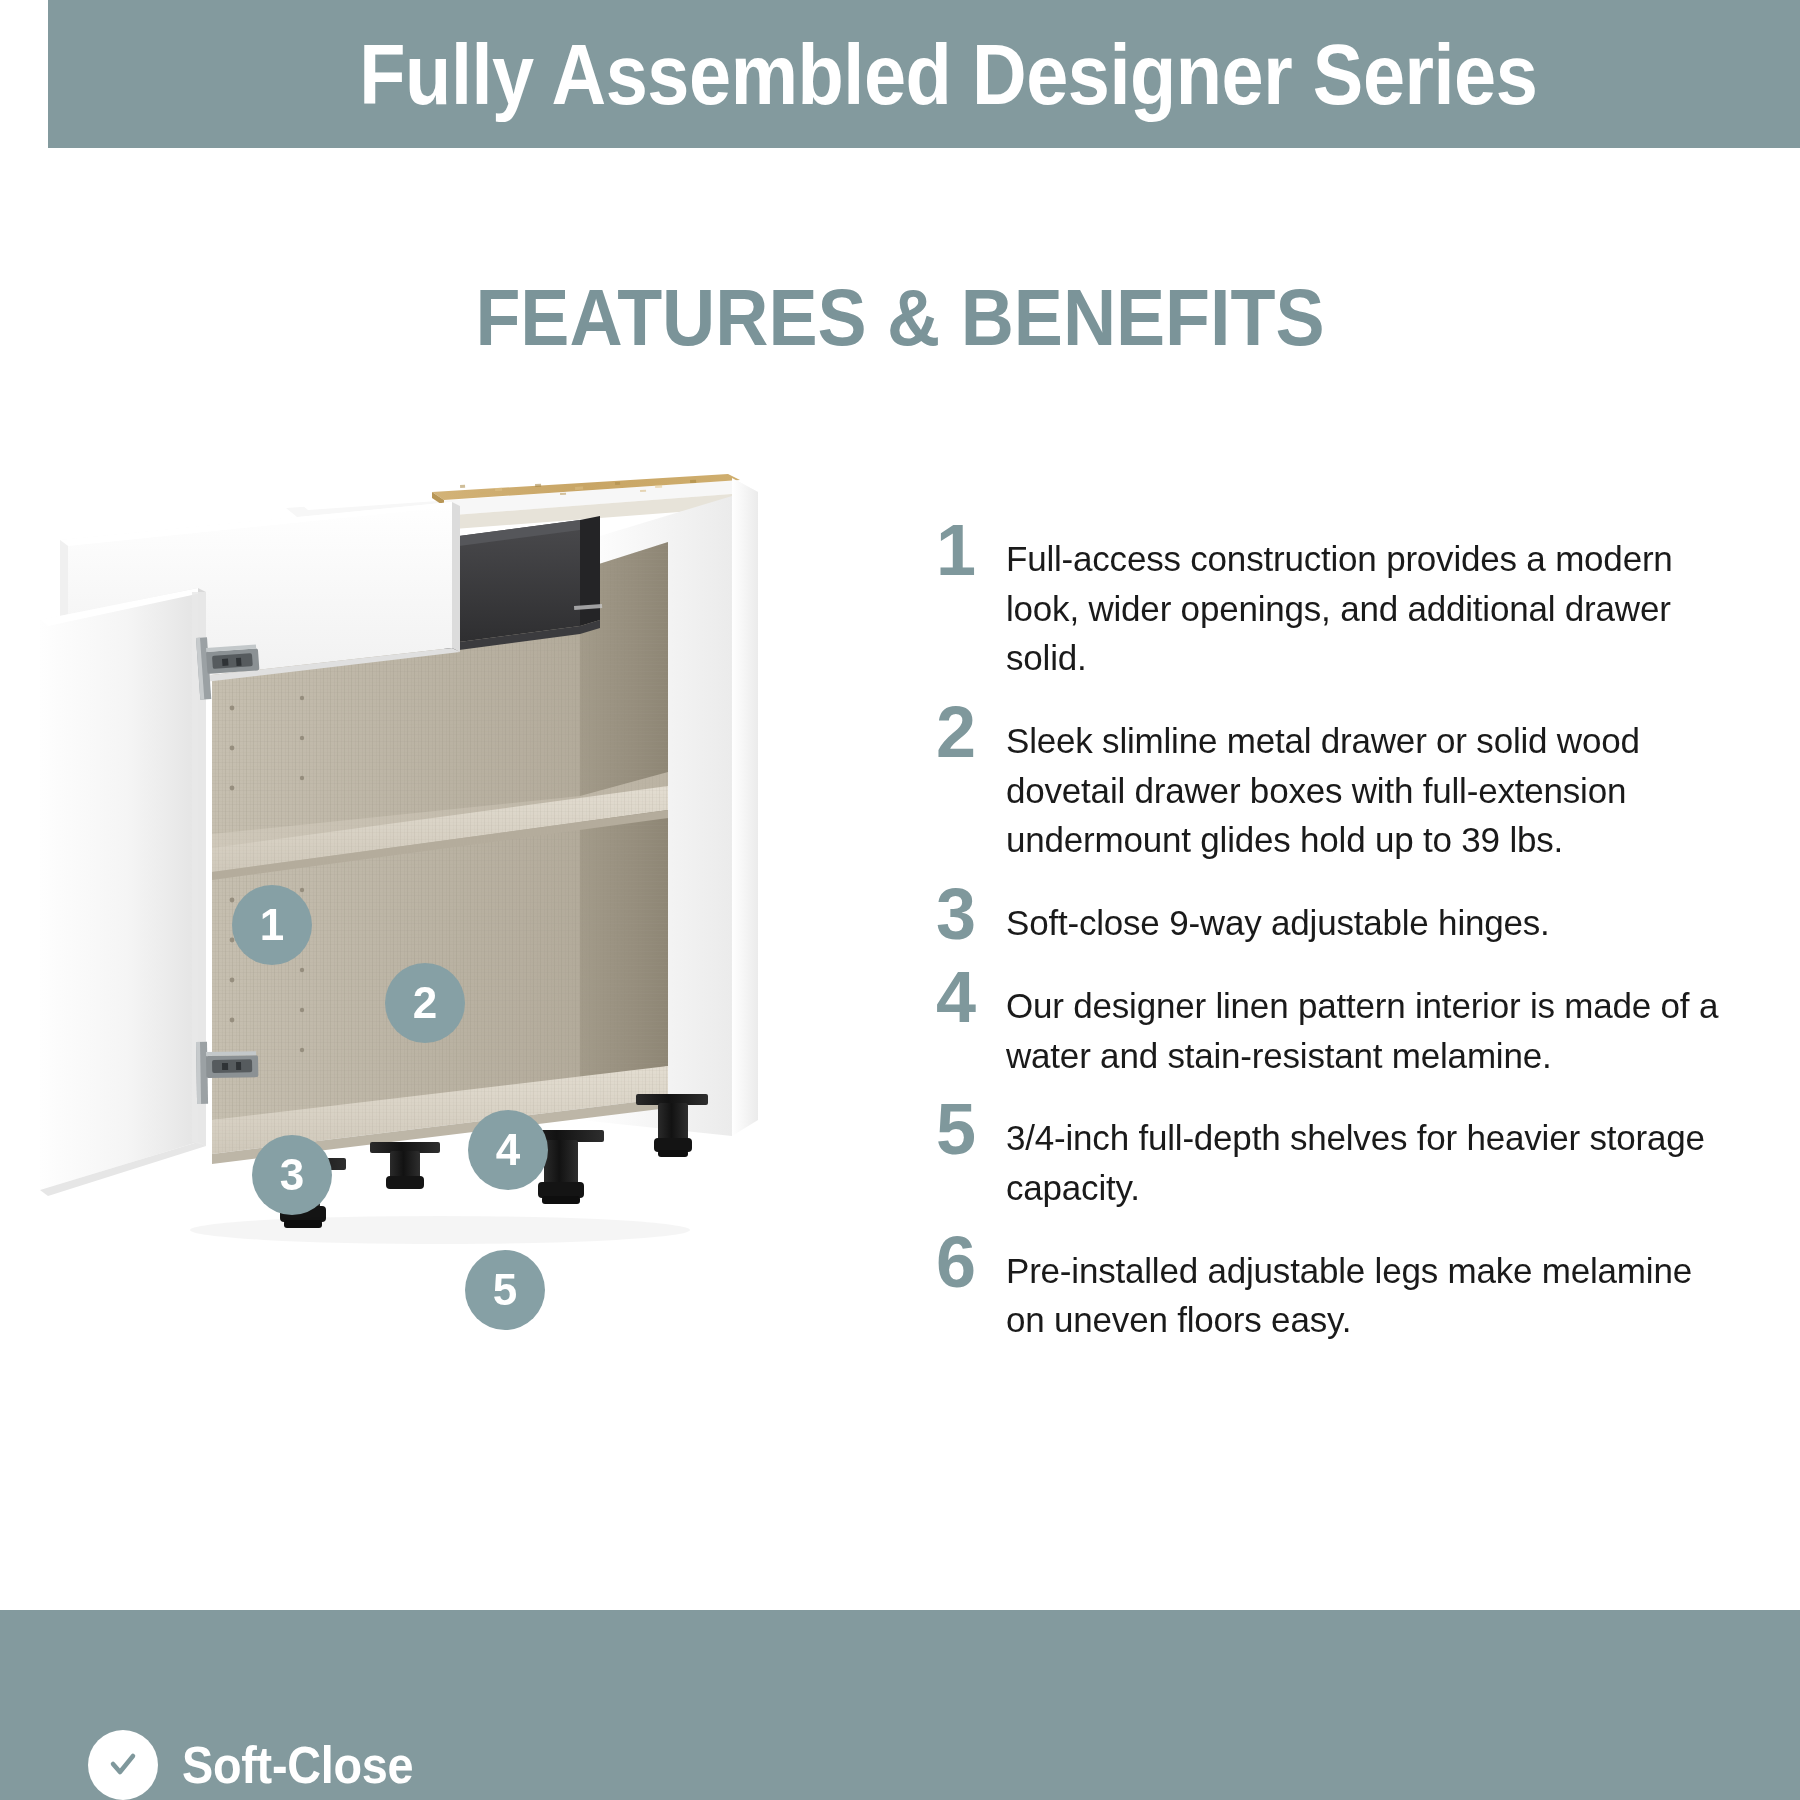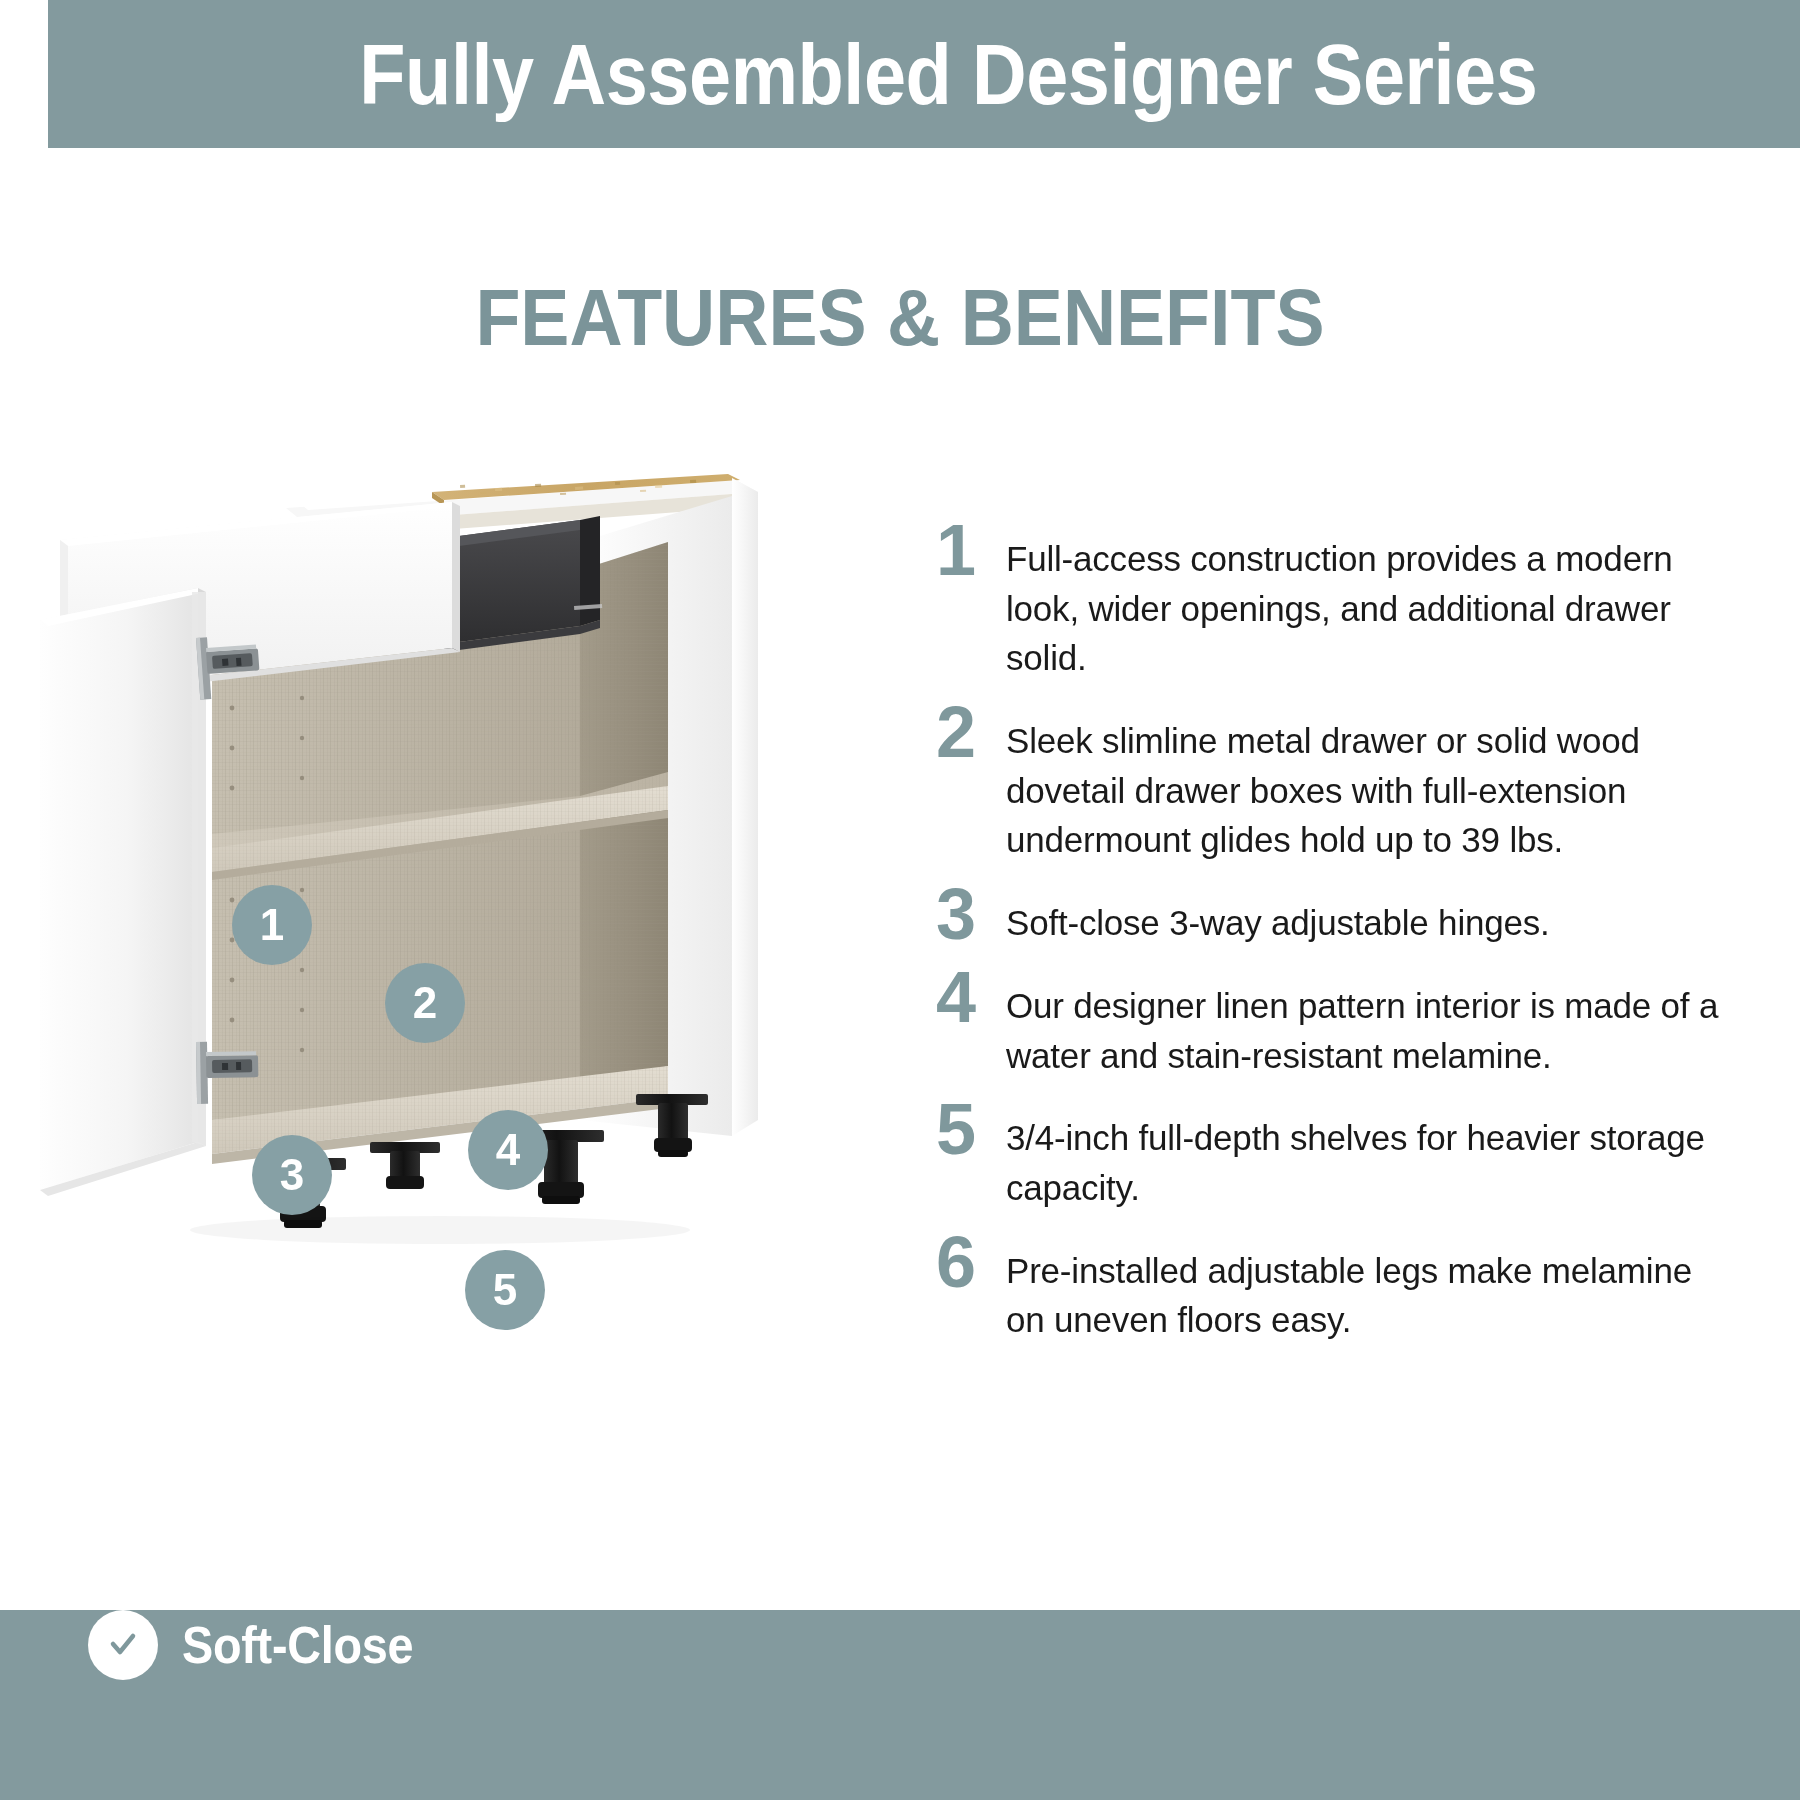--- a/index.html
+++ b/index.html
@@ -90,21 +90,21 @@
     font-size:35px;
     line-height:1.42;
     letter-spacing:-0.2px;
     padding-top:14px;
   }
 
   
   .footer-bar{
     position:absolute;left:0;bottom:0;width:1800px;height:190px;
     background:#839a9e;
-    display:flex;align-items:flex-start;
+    display:flex;align-items:flex-end;
   }
   .footer-item{
     display:flex;align-items:center;
     flex:1 1 0;
     justify-content:flex-start;
     padding-left:88px;
     box-sizing:border-box;
   }
   .check-circle{
     width:70px;height:70px;flex:0 0 70px;border-radius:50%;
@@ -372,21 +372,21 @@
       <div class="feature-text">Full-access construction provides a modern look, wider openings, and additional drawer solid.</div>
     </div>
 
     <div class="feature-row">
       <div class="feature-num">2</div>
       <div class="feature-text">Sleek slimline metal drawer or solid wood dovetail drawer boxes with full-extension undermount glides hold up to 39 lbs.</div>
     </div>
 
     <div class="feature-row">
       <div class="feature-num">3</div>
-      <div class="feature-text">Soft-close 3-way adjustable hinges.</div>
+      <div class="feature-text">Soft-close 9-way adjustable hinges.</div>
     </div>
 
     <div class="feature-row">
       <div class="feature-num">4</div>
       <div class="feature-text">Our designer linen pattern interior is made of a water and stain-resistant melamine.</div>
     </div>
 
     <div class="feature-row">
       <div class="feature-num">5</div>
       <div class="feature-text">3/4-inch full-depth shelves for heavier storage capacity.</div>

